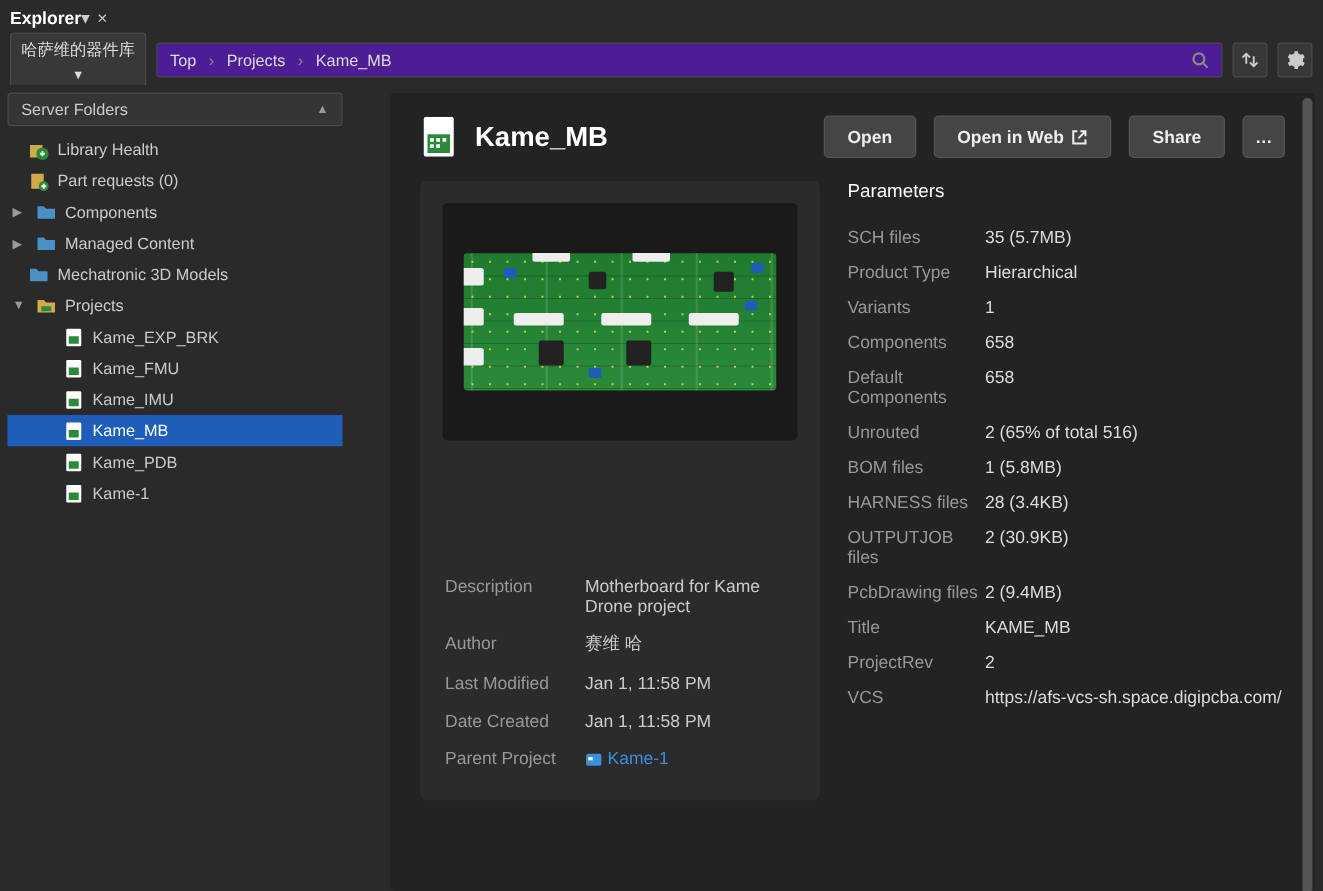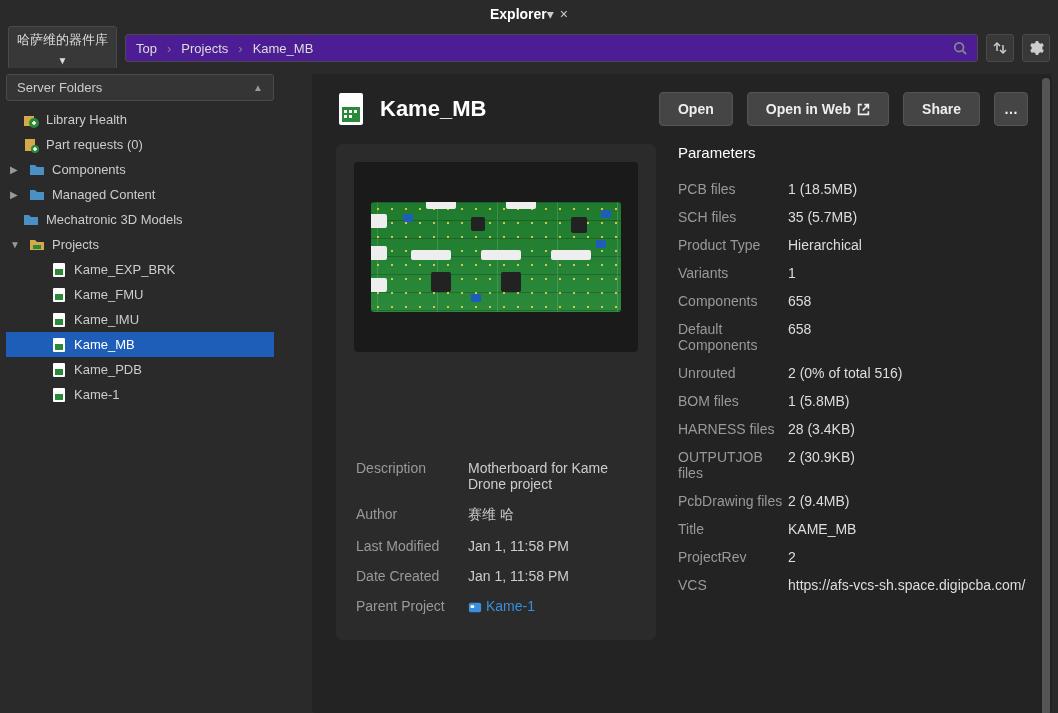--- a/index.html
+++ b/index.html
@@ -14,21 +14,21 @@
     display: flex;
     flex-direction: column;
   }
   
   .titlebar {
     background: #2a2a2a;
     height: 28px;
     display: flex;
     align-items: center;
     padding: 0 8px;
-    justify-content: center;
+    justify-content: flex-start;
   }
   .titlebar-title { font-weight: 600; color: #fff; font-size: 14px; }
   .titlebar-controls { display: flex; gap: 6px; align-items:center; }
   .titlebar-controls span { color:#ccc; font-size:14px; cursor:pointer;}
   
   .toolbar {
     height: 40px;
     background: #2a2a2a;
     display: flex;
     align-items: center;
@@ -422,24 +422,20 @@
                     </svg></span><a href="#">Kame-1</a></td>
               </tr>
         </tbody>
           </table>
       </div>
 
       <div class="right-panel">
         <div class="params-title">Parameters</div>
         <div id="params">
             <div class="param-row">
-              <div class="k">PCB files</div>
-              <div class="v">1 (18.5MB)</div>
-            </div>
-            <div class="param-row">
               <div class="k">SCH files</div>
               <div class="v">35 (5.7MB)</div>
             </div>
             <div class="param-row">
               <div class="k">Product Type</div>
               <div class="v">Hierarchical</div>
             </div>
             <div class="param-row">
               <div class="k">Variants</div>
               <div class="v">1</div>
@@ -447,21 +443,21 @@
             <div class="param-row">
               <div class="k">Components</div>
               <div class="v">658</div>
             </div>
             <div class="param-row">
               <div class="k">Default Components</div>
               <div class="v">658</div>
             </div>
             <div class="param-row">
               <div class="k">Unrouted</div>
-              <div class="v">2 (0% of total 516)</div>
+              <div class="v">2 (65% of total 516)</div>
             </div>
             <div class="param-row">
               <div class="k">BOM files</div>
               <div class="v">1 (5.8MB)</div>
             </div>
             <div class="param-row">
               <div class="k">HARNESS files</div>
               <div class="v">28 (3.4KB)</div>
             </div>
             <div class="param-row">

